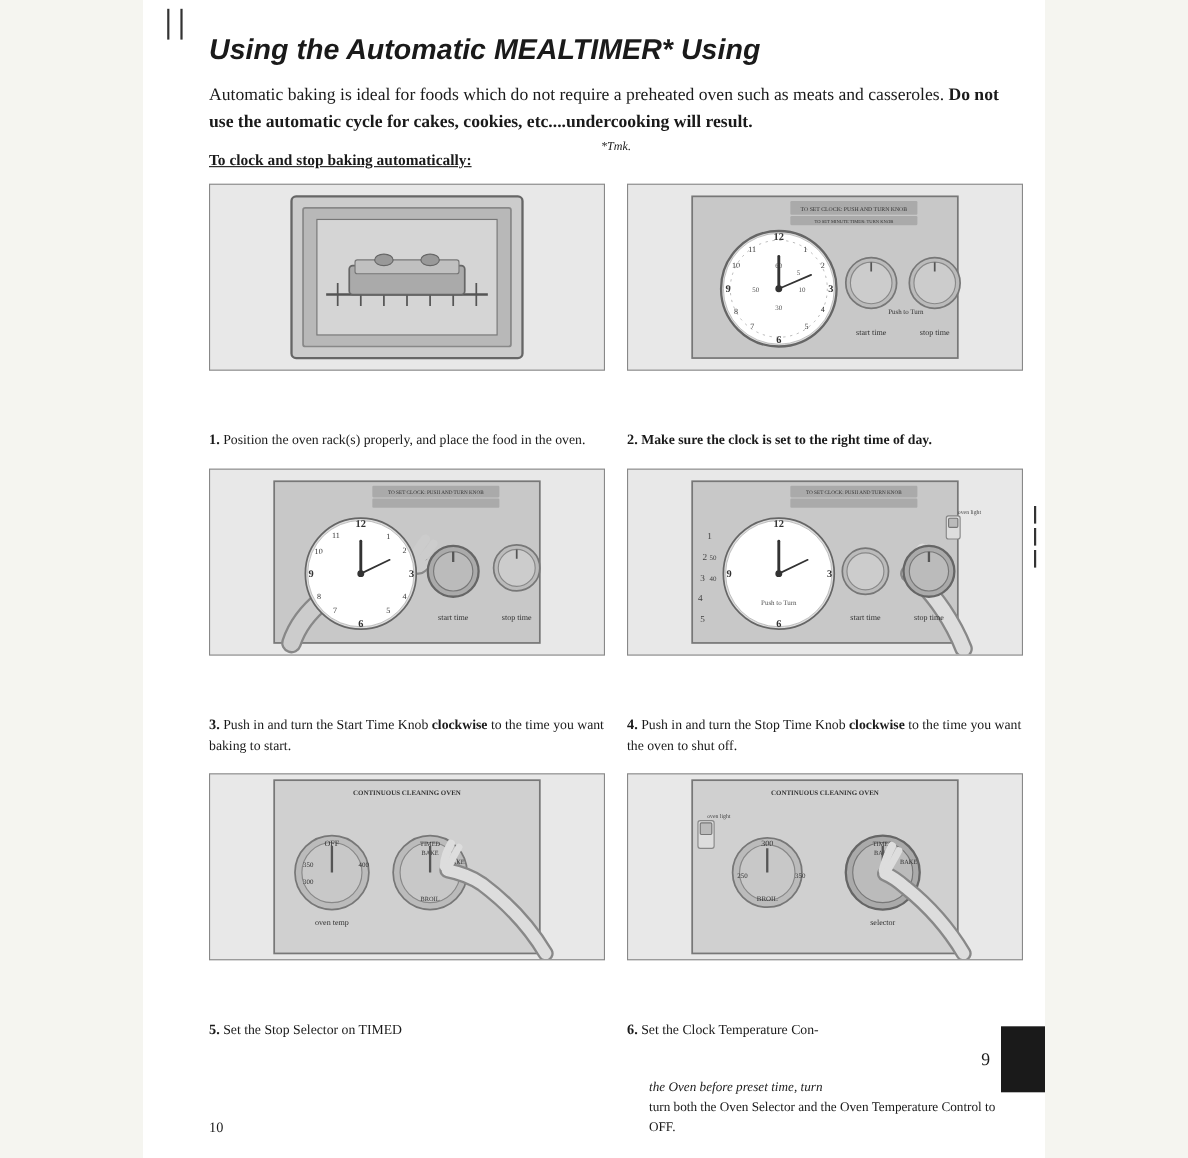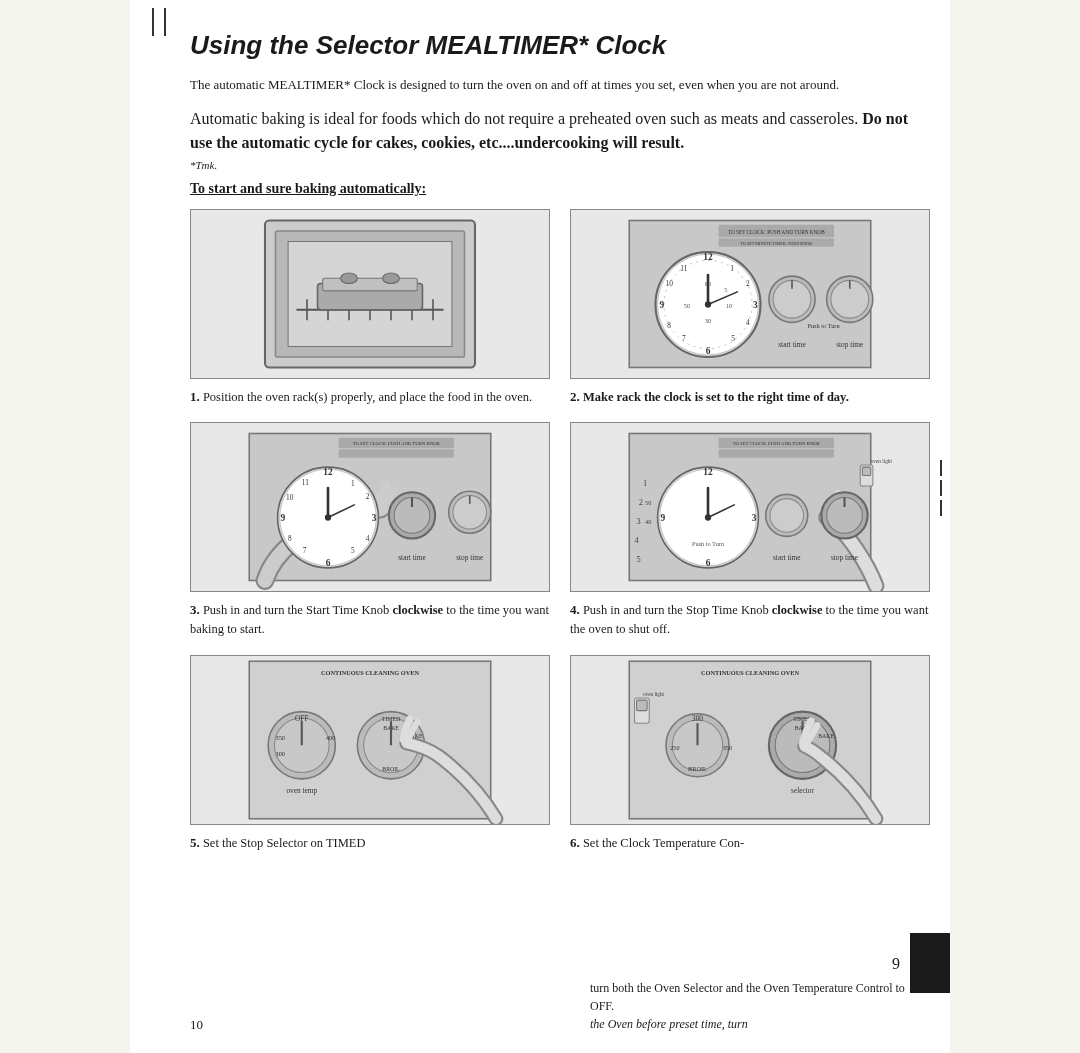--- a/index.html
+++ b/index.html
@@ -31,24 +31,24 @@
       line-height: 1.5;
       margin-bottom: 12px;
     }
     .intro-text2 {
       font-size: 16px;
       line-height: 1.5;
       margin-bottom: 4px;
     }
     .bold { font-weight: bold; }
     .trademark {
-      text-align: left;
+      text-align: center;
       font-size: 11px;
       font-style: italic;
-      margin-bottom: 10px;
+      margin-bottom: 0;
     }
     .section-heading {
       font-size: 14px;
       font-weight: bold;
       margin-bottom: 12px;
       text-decoration: underline;
     }
     .grid-2col {
       display: grid;
       grid-template-columns: 1fr 1fr;
@@ -67,20 +67,21 @@
       overflow: hidden;
       position: relative;
       display: flex;
       align-items: center;
       justify-content: center;
       margin-bottom: 8px;
     }
     .step-text {
       font-size: 12.5px;
       line-height: 1.5;
+      margin-top: 45px;
     }
     .step-num {
       font-size: 13px;
       font-weight: bold;
     }
     .page-number-bottom {
       position: absolute;
       bottom: 20px;
       left: 60px;
       font-size: 13px;
@@ -118,30 +119,29 @@
 </head>
 <body>
 
 <div class="page">
 
   <div style="position:absolute;left:22px;top:8px;display:flex;flex-direction:row;gap:10px;">
     <div style="width:2px;height:28px;background:#333;"></div>
     <div style="width:2px;height:28px;background:#333;"></div>
   </div>
 
-  <h1 class="page-title">Using the Selector MEALTIMER* Clock</h1>
-
-  <p class="intro-text">The automatic MEALTIMER* Clock is designed to turn the oven on and off at times you set, even when you are not around.</p>
+  <h1 class="page-title">Using the Automatic MEALTIMER* Using</h1>
+
 
   <p class="intro-text2">
     <span>Automatic baking is ideal for foods which do not require a preheated oven such as meats and casseroles. </span><span class="bold">Do not use the automatic cycle for cakes, cookies, etc....undercooking will result.</span>
   </p>
   <p class="trademark">*Tmk.</p>
 
-  <p class="section-heading">To start and sure baking automatically:</p>
+  <p class="section-heading">To clock and stop baking automatically:</p>
 
   <div class="grid-2col">
 
     <div class="step-block">
       <div class="diagram-box">
 
         <svg viewBox="0 0 240 160" width="100%" height="100%">
 
           <rect x="20" y="10" width="200" height="140" rx="4" fill="#ccc" stroke="#666" stroke-width="2"></rect>
 
@@ -218,21 +218,21 @@
           <circle cx="215" cy="85" r="22" fill="#bbb" stroke="#777" stroke-width="1.5"></circle>
           <circle cx="215" cy="85" r="18" fill="#ccc" stroke="#888" stroke-width="1"></circle>
           <line x1="215" y1="67" x2="215" y2="75" stroke="#555" stroke-width="1.5"></line>
           <text x="215" y="130" font-size="7" text-anchor="middle" fill="#333">stop time</text>
 
           <text x="190" y="112" font-size="6" text-anchor="middle" fill="#333">Push to Turn</text>
         </svg>
       </div>
       <p class="step-text">
         <span class="step-num">2.</span>
-        <span class="bold">Make rack the clock is set to the right time of day.</span>
+        <span class="bold">Make sure the clock is set to the right time of day.</span>
       </p>
     </div>
   </div>
 
   <div class="grid-2col">
 
     <div class="step-block">
       <div class="diagram-box">
         <svg viewBox="0 0 240 160" width="100%" height="100%">
           <rect x="5" y="10" width="230" height="140" fill="#c8c8c8" stroke="#777" stroke-width="1.5"></rect>
@@ -428,21 +428,21 @@
     <div class="right-mark"></div>
   </div>
 
   <div class="black-rectangle"></div>
 
   <div style="position:absolute;bottom:80px;right:50px;text-align:center;">
     <span>9</span>
   </div>
 
   <div class="bottom-text-right">
+    <p style="font-style:italic;font-size:12px;">
+      <span>the Oven before preset time, turn</span>
+    </p>
     <p style="font-size:12px;">
       <span> turn both the Oven Selector and the Oven Temperature Control to OFF.</span>
     </p>
-    <p style="font-style:italic;font-size:12px;">
-      <span>the Oven before preset time, turn</span>
-    </p>
   </div>
 
 </div>
 
 </body></html>

